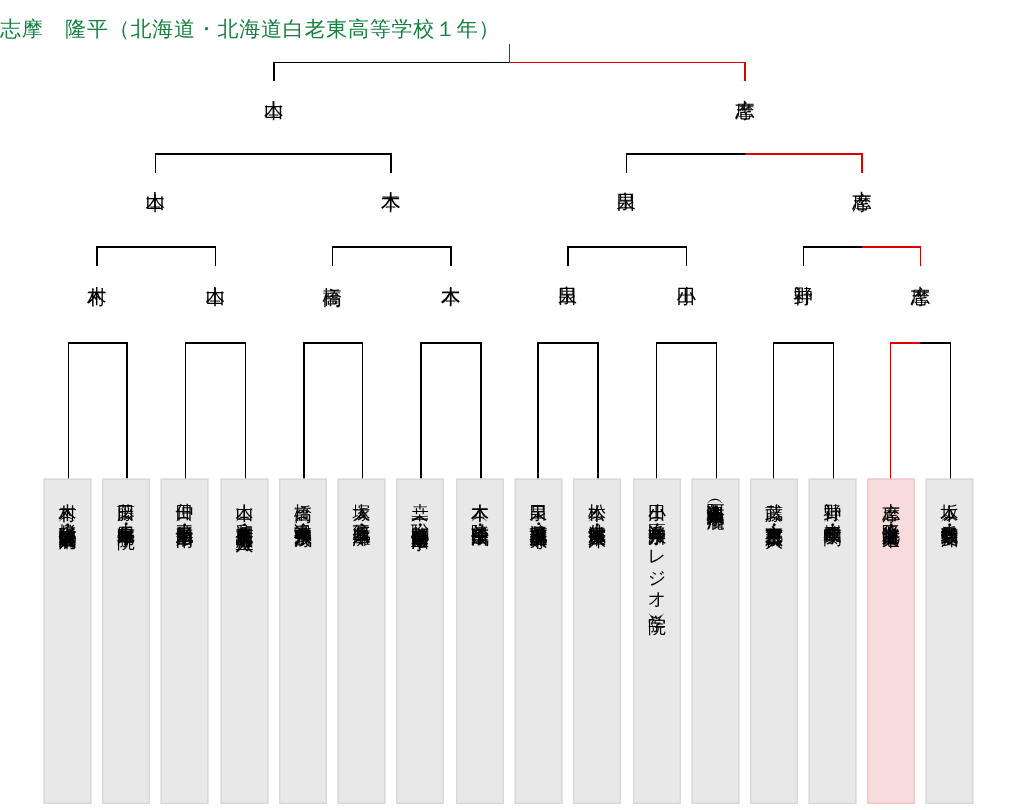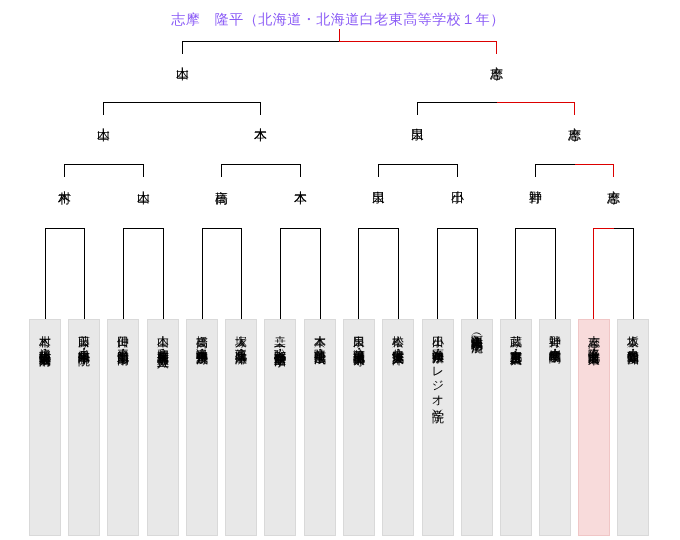--- a/index.html
+++ b/index.html
@@ -6,22 +6,22 @@
   #stage{
     position:relative;width:680px;height:540px;background:#ffffff;
     font-family:"Liberation Sans","DejaVu Sans",sans-serif;
     overflow:hidden;
   }
   #lines{position:absolute;left:0;top:0;width:680px;height:540px;}
   #lines path{fill:none;stroke-width:1px;shape-rendering:crispEdges;}
   #lines path.bk{stroke:#000000;}
   #lines path.rd{stroke:#dc0000;}
   .title{
-    position:absolute;left:0;top:11px;width:676px;text-align:center;
-    color:#8b5cf6;font-size:14px;letter-spacing:0.5px;white-space:nowrap;
+    position:absolute;left:0;top:11px;width:676px;
+    color:#15803d;font-size:14px;letter-spacing:0.5px;white-space:nowrap;
   }
   .vlabel{
     position:absolute;writing-mode:vertical-rl;text-orientation:mixed;
     font-size:13px;line-height:14px;width:14px;letter-spacing:1px;
     color:#000;white-space:nowrap;
   }
   .lab-final{top:56px;}
   .lab-sf{top:117px;}
   .lab-qf{top:180px;}
   .pbox{

